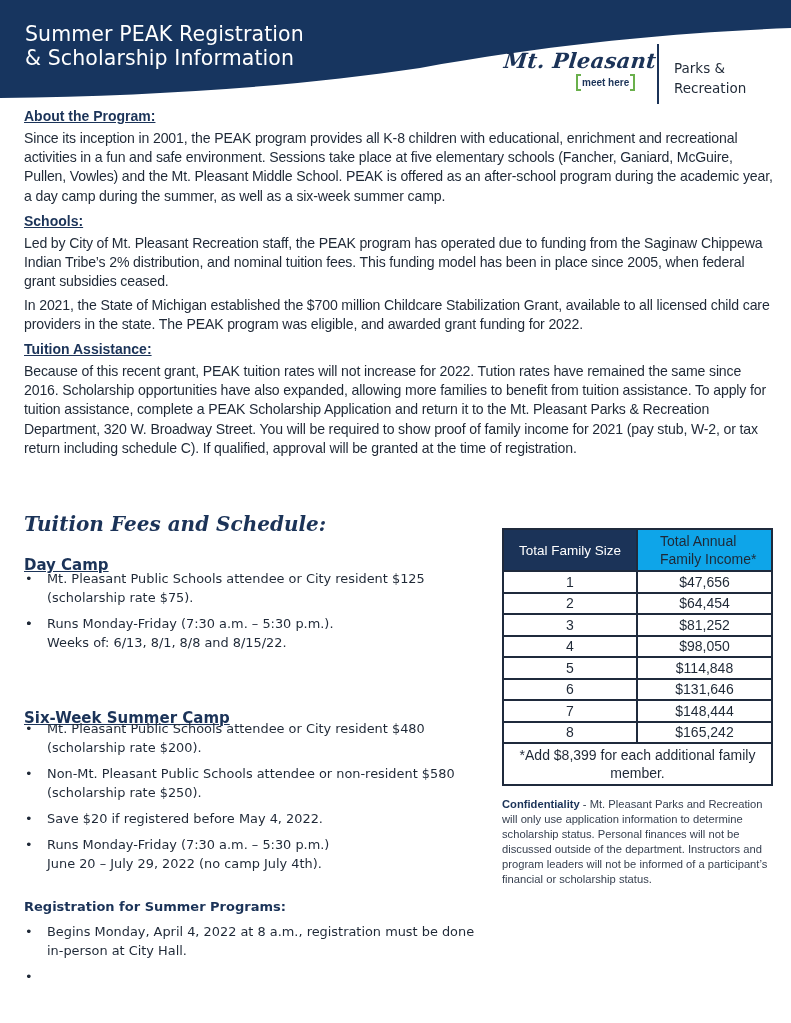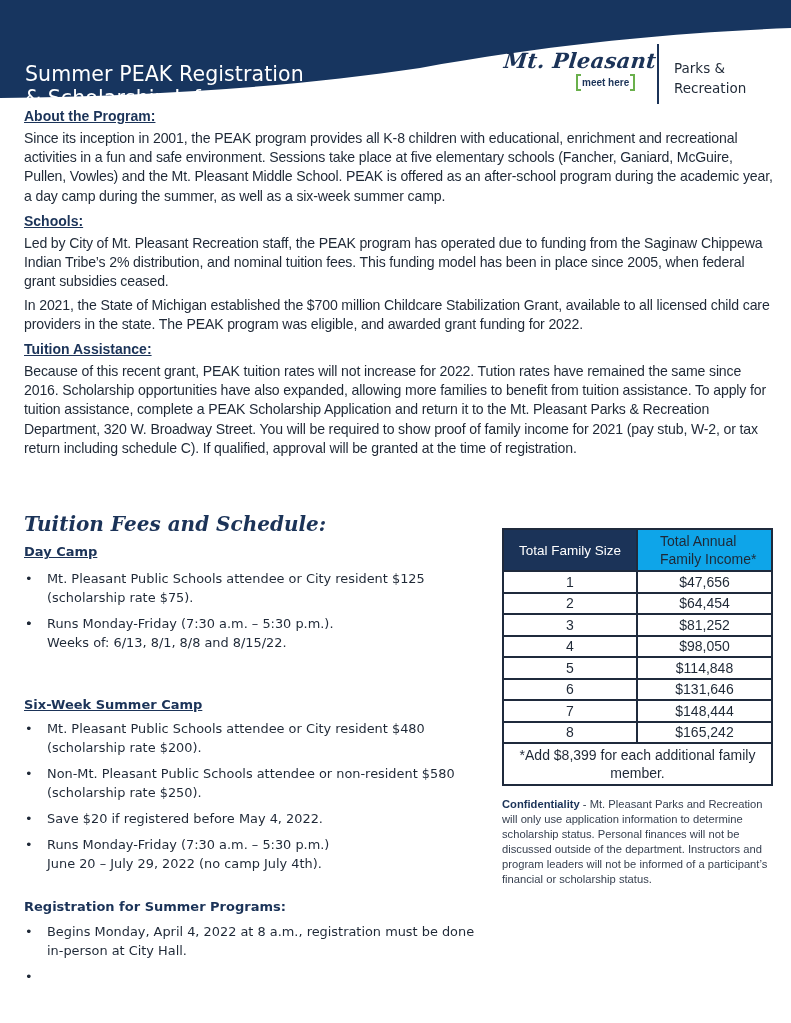--- a/index.html
+++ b/index.html
@@ -1,36 +1,36 @@
 <!DOCTYPE html>
 <html><head>
   <meta charset="utf-8">
   <style>
     * { box-sizing: border-box; margin: 0; padding: 0; }
     html, body { width: 791px; height: 1023px; background: #ffffff; overflow: hidden; }
     body { position: relative; font-family: "Liberation Sans", sans-serif; color: #1f2937; }
 
     .header-band { position: absolute; left: 0; top: 0; width: 791px; height: 110px; }
-    .header-title { position: absolute; left: 25px; top: 22px; color: #ffffff; font-family: "DejaVu Sans", sans-serif; font-size: 20.5px; line-height: 24px; letter-spacing: 0.1px; margin-top: 40px; }
+    .header-title { position: absolute; left: 25px; top: 22px; color: #ffffff; font-family: "DejaVu Sans", sans-serif; font-size: 20.5px; line-height: 24px; letter-spacing: 0.1px; }
     .header-title div { white-space: nowrap; }
 
     .logo { position: absolute; left: 500px; top: 44px; width: 291px; height: 66px; }
     .logo-city { position: absolute; left: 4px; top: 4px; font-family: "DejaVu Serif", serif; font-style: italic; font-weight: bold; font-size: 21px; color: #1b3358; letter-spacing: 0.3px; white-space: nowrap; transform: skewX(-6deg); }
     .logo-tag { position: absolute; left: 78px; top: 32px; font-size: 10px; font-weight: bold; color: #1b3358; padding: 1px 4px; white-space: nowrap; }
     .logo-tag::before, .logo-tag::after { content: ""; position: absolute; top: -2px; bottom: -2px; width: 3px; border: 2px solid #6ab04c; }
     .logo-tag::before { left: -2px; border-right: none; }
     .logo-tag::after { right: -2px; border-left: none; }
     .logo-divider { position: absolute; left: 157px; top: 0px; width: 2px; height: 60px; background: #1b3358; }
     .logo-dept { position: absolute; left: 174px; top: 14px; font-family: "DejaVu Sans", sans-serif; font-size: 13.5px; line-height: 20px; color: #1f2937; white-space: nowrap; }
 
     .section-heading { position: absolute; left: 24px; font-weight: bold; font-size: 14px; color: #1b3358; text-decoration: underline; white-space: nowrap; }
     .para { position: absolute; left: 24px; width: 752px; font-size: 14.1px; line-height: 19.2px; color: #1f2937; letter-spacing: -0.15px; }
 
     .script-heading { position: absolute; left: 24px; top: 512px; font-family: "DejaVu Serif", serif; font-style: italic; font-weight: bold; font-size: 20px; color: #1b3358; white-space: nowrap; }
-    .sub-heading { position: absolute; left: 24px; font-family: "DejaVu Sans", sans-serif; font-weight: bold; font-size: 13px; color: #1b3358; text-decoration: underline; white-space: nowrap; }
+    .sub-heading { position: absolute; left: 24px; font-family: "DejaVu Sans", sans-serif; font-weight: bold; font-size: 15px; color: #1b3358; text-decoration: underline; white-space: nowrap; margin-top: 12px; }
     .bold-heading { position: absolute; left: 24px; font-family: "DejaVu Sans", sans-serif; font-weight: bold; font-size: 13px; color: #1b3358; white-space: nowrap; }
 
     .bullets { position: absolute; left: 24px; width: 460px; list-style: none; }
     .bullets li { position: relative; padding-left: 23px; font-family: "DejaVu Sans", sans-serif; font-size: 12.9px; line-height: 19px; color: #1f2937; margin-bottom: 7px; }
     .bullets li .dot { position: absolute; left: 1px; top: 0; }
 
     table.income { position: absolute; left: 502px; top: 528px; width: 271px; border-collapse: collapse; font-size: 14px; color: #1f2937; }
     table.income td, table.income th { border: 2px solid #1f2a3c; text-align: center; font-weight: normal; }
     table.income th.size-head { background: #1b3358; color: #ffffff; width: 134px; height: 42px; font-size: 13.5px; }
     table.income th.income-head { background: #0ea5e9; color: #1f2937; text-align: left; padding-left: 22px; line-height: 18px; font-size: 14px; }

